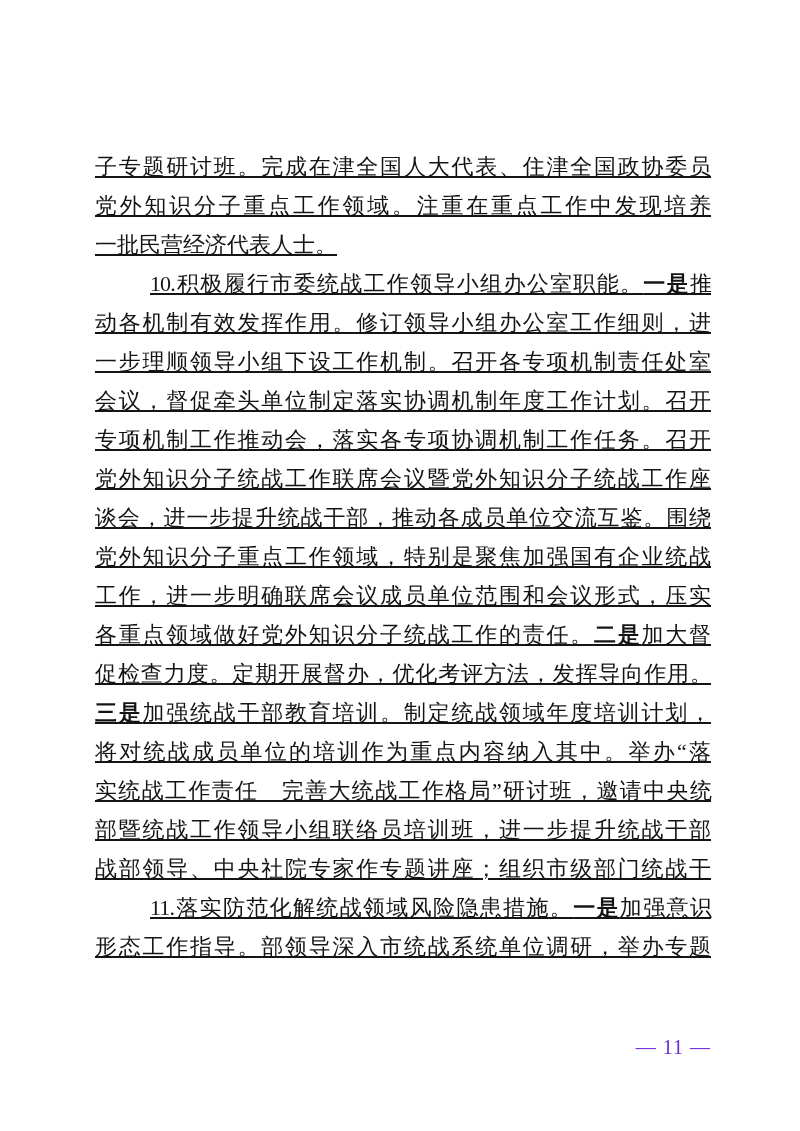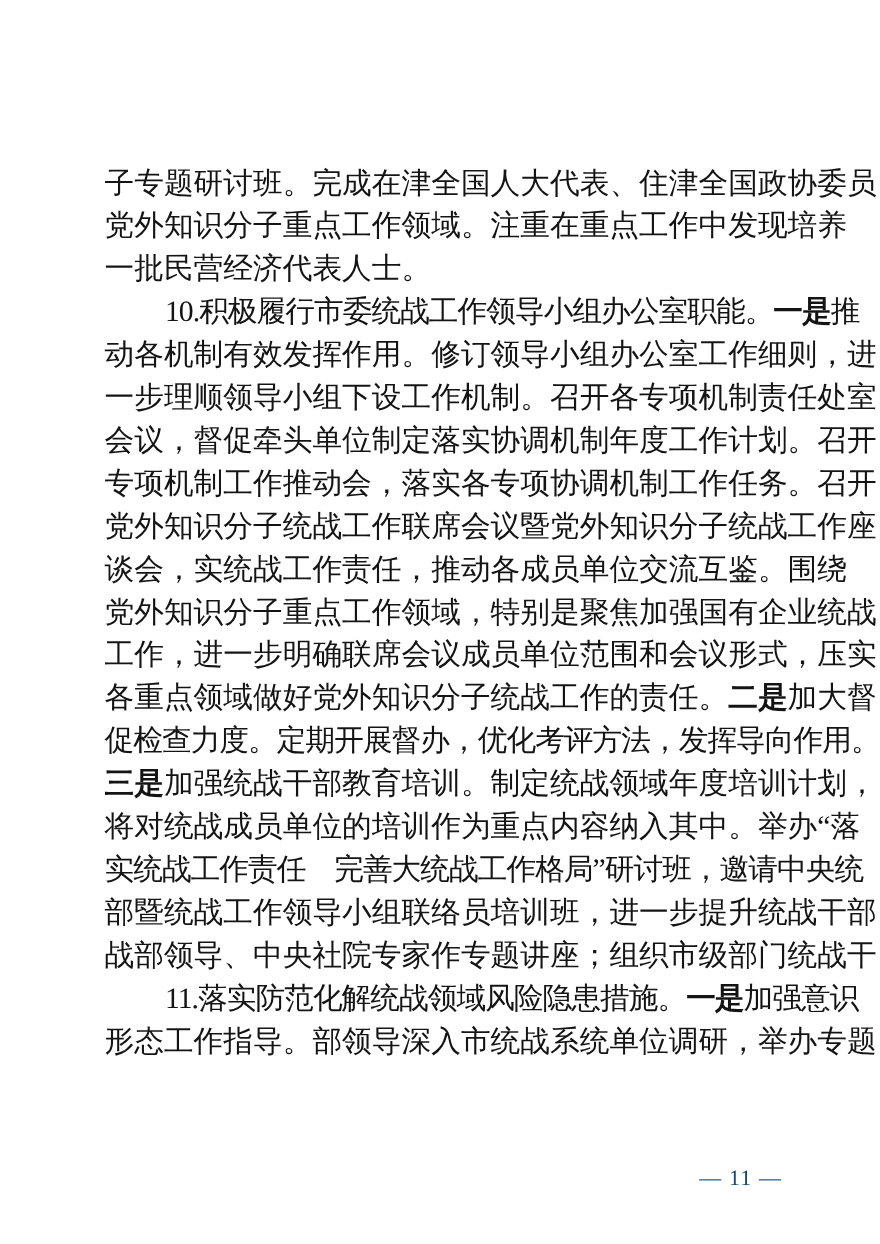--- a/index.html
+++ b/index.html
@@ -18,68 +18,69 @@
   }
   .text-block {
     position: absolute;
     left: 95px;
     top: 147px;
     width: 616px;
   }
   .line {
     height: 39px;
     line-height: 39px;
-    font-size: 27px;
+    font-size: 22px;
     text-align: justify;
     text-align-last: justify;
     white-space: nowrap;
     overflow: visible;
+    text-decoration: underline;
   }
   .line.last {
     text-align: left;
     text-align-last: left;
   }
   .line.indent {
     text-indent: 55px;
   }
   .line.tight {
     letter-spacing: -0.9px;
   }
   .bold {
     font-weight: 700;
     font-family: "Liberation Sans", sans-serif;
   }
   .footer {
     position: absolute;
     left: 95px;
-    top: 1056px;
+    top: 1032px;
     width: 616px;
     text-align: right;
     font-size: 20px;
     line-height: 30px;
     letter-spacing: 1px;
-    color: #0c4a6e;
+    color: #6d28d9;
     font-family: "Liberation Serif", serif;
   }
 </style>
 </head>
 <body>
 
 <div class="page">
   <div class="text-block">
       <div class="line"><span>子专题研讨班。完成在津全国人大代表、住津全国政协委员</span></div>
       <div class="line"><span>党外知识分子重点工作领域。注重在重点工作中发现培养</span></div>
       <div class="line last"><span>一批民营经济代表人士。</span></div>
       <div class="line indent tight"><span>10.积极履行市委统战工作领导小组办公室职能。</span><span class="bold">一是</span><span>推</span></div>
       <div class="line"><span>动各机制有效发挥作用。修订领导小组办公室工作细则，进</span></div>
       <div class="line"><span>一步理顺领导小组下设工作机制。召开各专项机制责任处室</span></div>
       <div class="line"><span>会议，督促牵头单位制定落实协调机制年度工作计划。召开</span></div>
       <div class="line"><span>专项机制工作推动会，落实各专项协调机制工作任务。召开</span></div>
       <div class="line"><span>党外知识分子统战工作联席会议暨党外知识分子统战工作座</span></div>
-      <div class="line"><span>谈会，实统战工作责任，推动各成员单位交流互鉴。围绕</span></div>
+      <div class="line"><span>谈会，进一步提升统战干部，推动各成员单位交流互鉴。围绕</span></div>
       <div class="line"><span>党外知识分子重点工作领域，特别是聚焦加强国有企业统战</span></div>
       <div class="line"><span>工作，进一步明确联席会议成员单位范围和会议形式，压实</span></div>
       <div class="line"><span>各重点领域做好党外知识分子统战工作的责任。</span><span class="bold">二是</span><span>加大督</span></div>
       <div class="line tight"><span>促检查力度。定期开展督办，优化考评方法，发挥导向作用。</span></div>
       <div class="line"><span class="bold">三是</span><span>加强统战干部教育培训。制定统战领域年度培训计划，</span></div>
       <div class="line"><span>将对统战成员单位的培训作为重点内容纳入其中。举办“落</span></div>
       <div class="line tight"><span>实统战工作责任　完善大统战工作格局”研讨班，邀请中央统</span></div>
       <div class="line"><span>部暨统战工作领导小组联络员培训班，进一步提升统战干部</span></div>
       <div class="line"><span>战部领导、中央社院专家作专题讲座；组织市级部门统战干</span></div>
       <div class="line indent tight"><span>11.落实防范化解统战领域风险隐患措施。</span><span class="bold">一是</span><span>加强意识</span></div>

